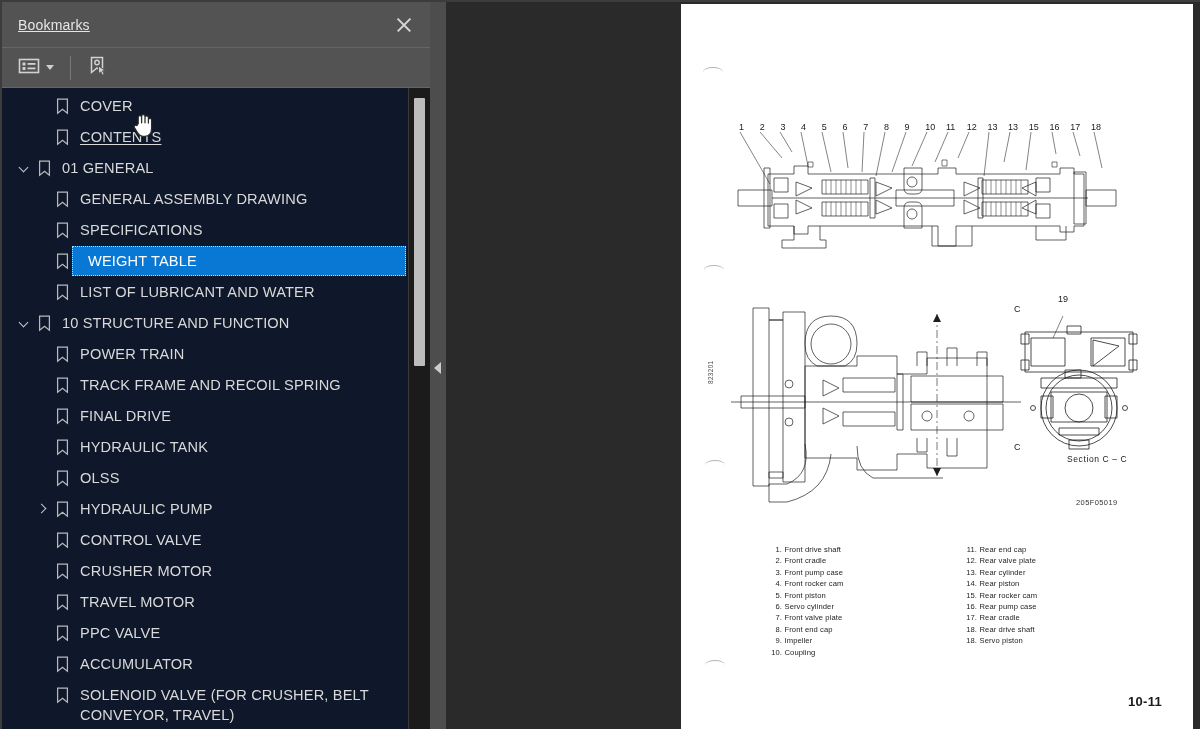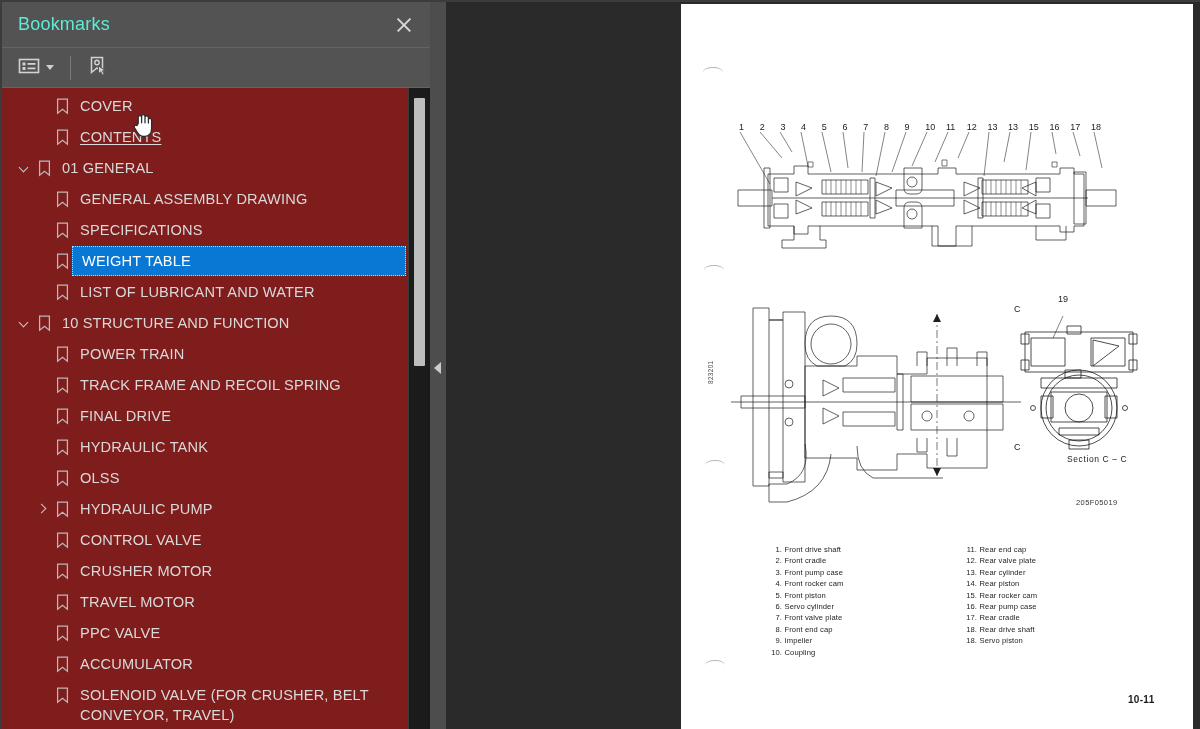--- a/index.html
+++ b/index.html
@@ -27,24 +27,25 @@
     flex: 0 0 430px;
   }
   .panel-header {
     height: 46px;
     display: flex; align-items: center;
     padding: 0 14px 0 16px;
     border-bottom: 1px solid #646464;
     flex: 0 0 46px;
   }
   .panel-title {
-    color: #5eead4;
-    font-size: 18px;
+    color: #e5e5e5;
+    font-size: 14px;
     letter-spacing: .2px;
     flex: 1;
+    text-decoration: underline;
   }
   .close-btn {
     width: 24px; height: 24px;
     position: relative;
     cursor: pointer;
   }
   .close-btn::before, .close-btn::after {
     content: "";
     position: absolute;
     left: 3px; top: 11px;
@@ -79,21 +80,21 @@
     border-right: 4.5px solid transparent;
     border-top: 5px solid #cfcfcf;
     margin-left: 6px;
   }
 
   
   #tree-scroll {
     position: relative;
     flex: 1;
     overflow: hidden;
-    background: #7f1d1d;
+    background: #0f172a;
   }
   #tree {
     padding-top: 3px;
   }
   .node {
     position: relative;
     display: flex;
     align-items: flex-start;
     min-height: 31px;
     padding-right: 22px;
@@ -131,21 +132,21 @@
   }
   .node.depth0 { padding-left: 10px; }
   .node.depth1 { padding-left: 28px; }
 
   .node.selected > .node-label {
     background: #0878d4;
     color: #ffffff;
     outline: 1px dotted #b9d9f3;
     outline-offset: -1px;
     margin-right: 2px;
-    padding-left: 10px;
+    padding-left: 16px;
   }
   .node.hovered > .node-label {
     text-decoration: underline;
     text-underline-offset: 2px;
   }
 
   
   #vscroll {
     position: absolute;
     right: 0; top: 0;
@@ -238,21 +239,21 @@
     position: absolute;
     font-size: 6.5px;
     color: #4a4a4a;
     transform: rotate(-90deg);
     transform-origin: left top;
     letter-spacing: .3px;
     white-space: nowrap;
   }
   .pagenum {
     position: absolute;
-    font-size: 10px;
+    font-size: 13px;
     color: #1a1a1a;
     font-weight: 600;
     letter-spacing: .3px;
   }
   .artifact {
     position: absolute;
     border-top: 1.4px solid #b5b5b5;
     border-radius: 50% / 100% 100% 0 0;
     height: 5px;
   }

